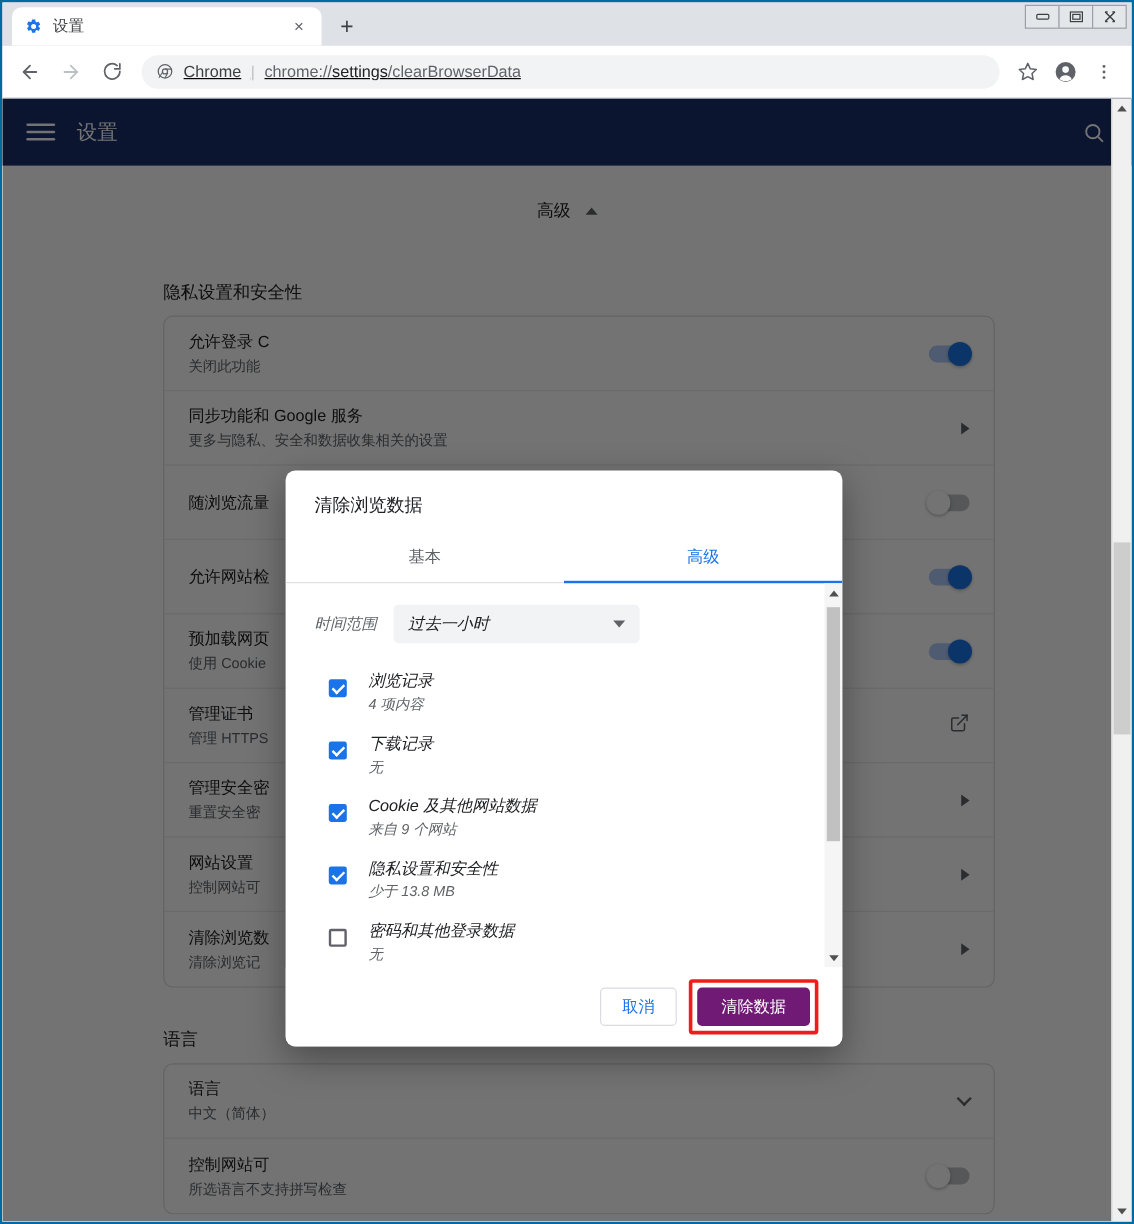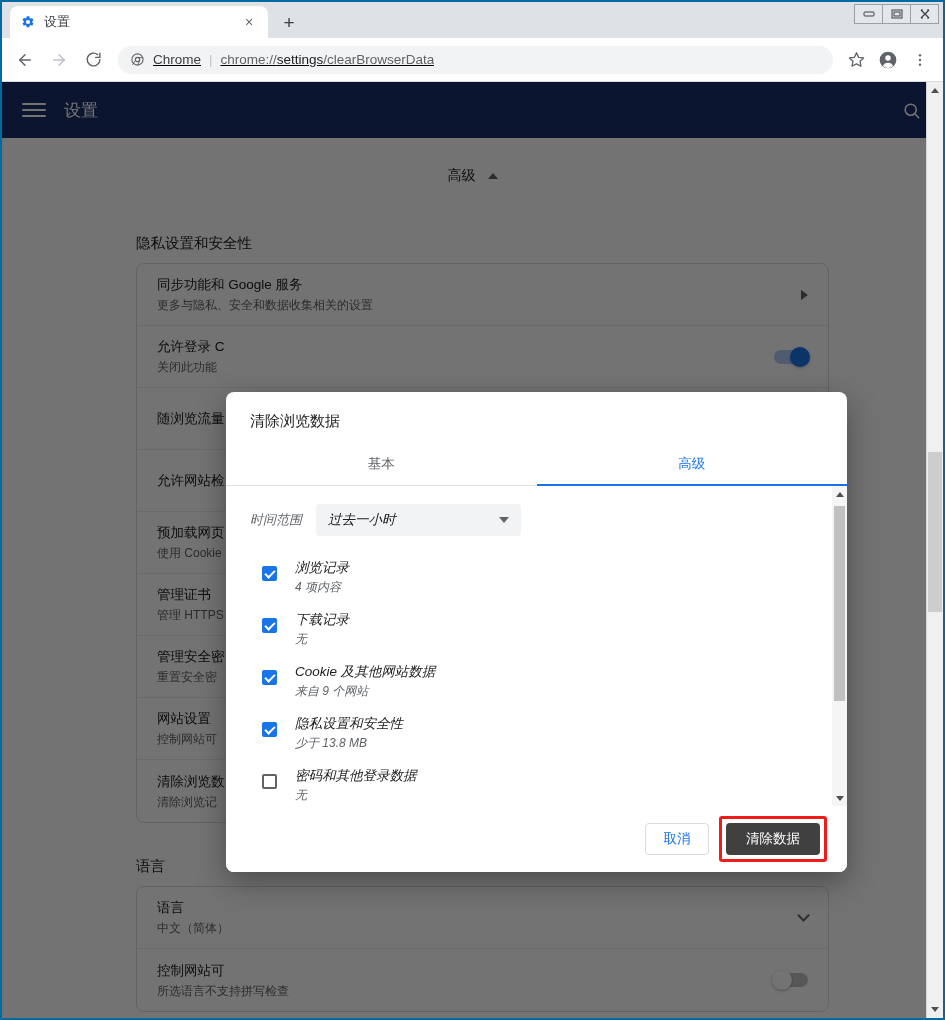--- a/index.html
+++ b/index.html
@@ -163,21 +163,21 @@
     position: absolute; top: 0; right: 0; width: 17px; bottom: 0;
     background: #f0f0f0; border-left: 1px solid #d4d4d4; z-index: 30;
   }
   .ps-arrow { height: 17px; display: flex; align-items: center; justify-content: center; }
   .ps-thumb { position: absolute; left: 1px; right: 1px; background: #cdcdcd; border-radius: 0; }
   .tri-up { width:0;height:0;border-left:4px solid transparent;border-right:4px solid transparent;border-bottom:5px solid #505050; }
   .tri-dn { width:0;height:0;border-left:4px solid transparent;border-right:4px solid transparent;border-top:5px solid #505050; }
 
   
   .dialog {
-    position: absolute; left: 224px; top: 310px; width: 621px; height: 480px;
+    position: absolute; left: 236px; top: 310px; width: 464px; height: 480px;
     background: #fff; border-radius: 8px; z-index: 40;
     box-shadow: 0 10px 30px rgba(0,0,0,.35);
     display: flex; flex-direction: column; overflow: hidden;
   }
   .dlg-title { font-size: 15px; color: #202124; padding: 20px 24px 14px 24px; }
   .dlg-tabs { display: flex; border-bottom: 1px solid #e0e0e0; position: relative; }
   .dlg-tab {
     flex: 1; text-align: center; font-size: 13.5px; color: #5f6368;
     padding: 10px 0 12px 0; position: relative;
   }
@@ -233,21 +233,21 @@
     border: 1px solid #dadce0; border-radius: 4px; background: #fff;
     font-size: 13.5px; color: #1a73e8; display: flex; align-items: center;
     justify-content: center; font-family: inherit;
   }
   .hl-wrap {
     border: 3px solid #f01c1c; border-radius: 3px; padding: 4px;
     margin-left: 10px; display: inline-flex;
   }
   .btn-primary {
     height: 32px; padding: 0 20px; border: none; border-radius: 4px;
-    background: #404040; color: #fff; font-size: 13.5px;
+    background: #701a75; color: #fff; font-size: 13.5px;
     display: flex; align-items: center; justify-content: center; font-family: inherit;
   }
 
   .bottom-strip { height: 10px; background: #fff; }
 </style>
 </head>
 <body>
 
 <div id="window">
 
@@ -365,37 +365,37 @@
           <span>高级</span>
           <span class="caret-up"></span>
         </div>
 
         <div class="section-title">隐私设置和安全性</div>
 
         <div class="card">
 
           <div class="row">
             <div class="row-text">
-              <div class="row-title">同步功能和 Google 服务</div>
-              <div class="row-sub">更多与隐私、安全和数据收集相关的设置</div>
-            </div>
-            <div class="row-ctrl">
-                <span class="chev-right"></span>
-              </div>
-          </div>
-
-          <div class="row">
-            <div class="row-text">
               <div class="row-title">允许登录 C</div>
               <div class="row-sub">关闭此功能</div>
             </div>
             <div class="row-ctrl">
                 <span class="toggle on">
                   <span class="knob"></span>
                 </span>
+              </div>
+          </div>
+
+          <div class="row">
+            <div class="row-text">
+              <div class="row-title">同步功能和 Google 服务</div>
+              <div class="row-sub">更多与隐私、安全和数据收集相关的设置</div>
+            </div>
+            <div class="row-ctrl">
+                <span class="chev-right"></span>
               </div>
           </div>
 
           <div class="row">
             <div class="row-text">
               <div class="row-title">随浏览流量</div>
             </div>
             <div class="row-ctrl">
                 <span class="toggle off">
                   <span class="knob"></span>

